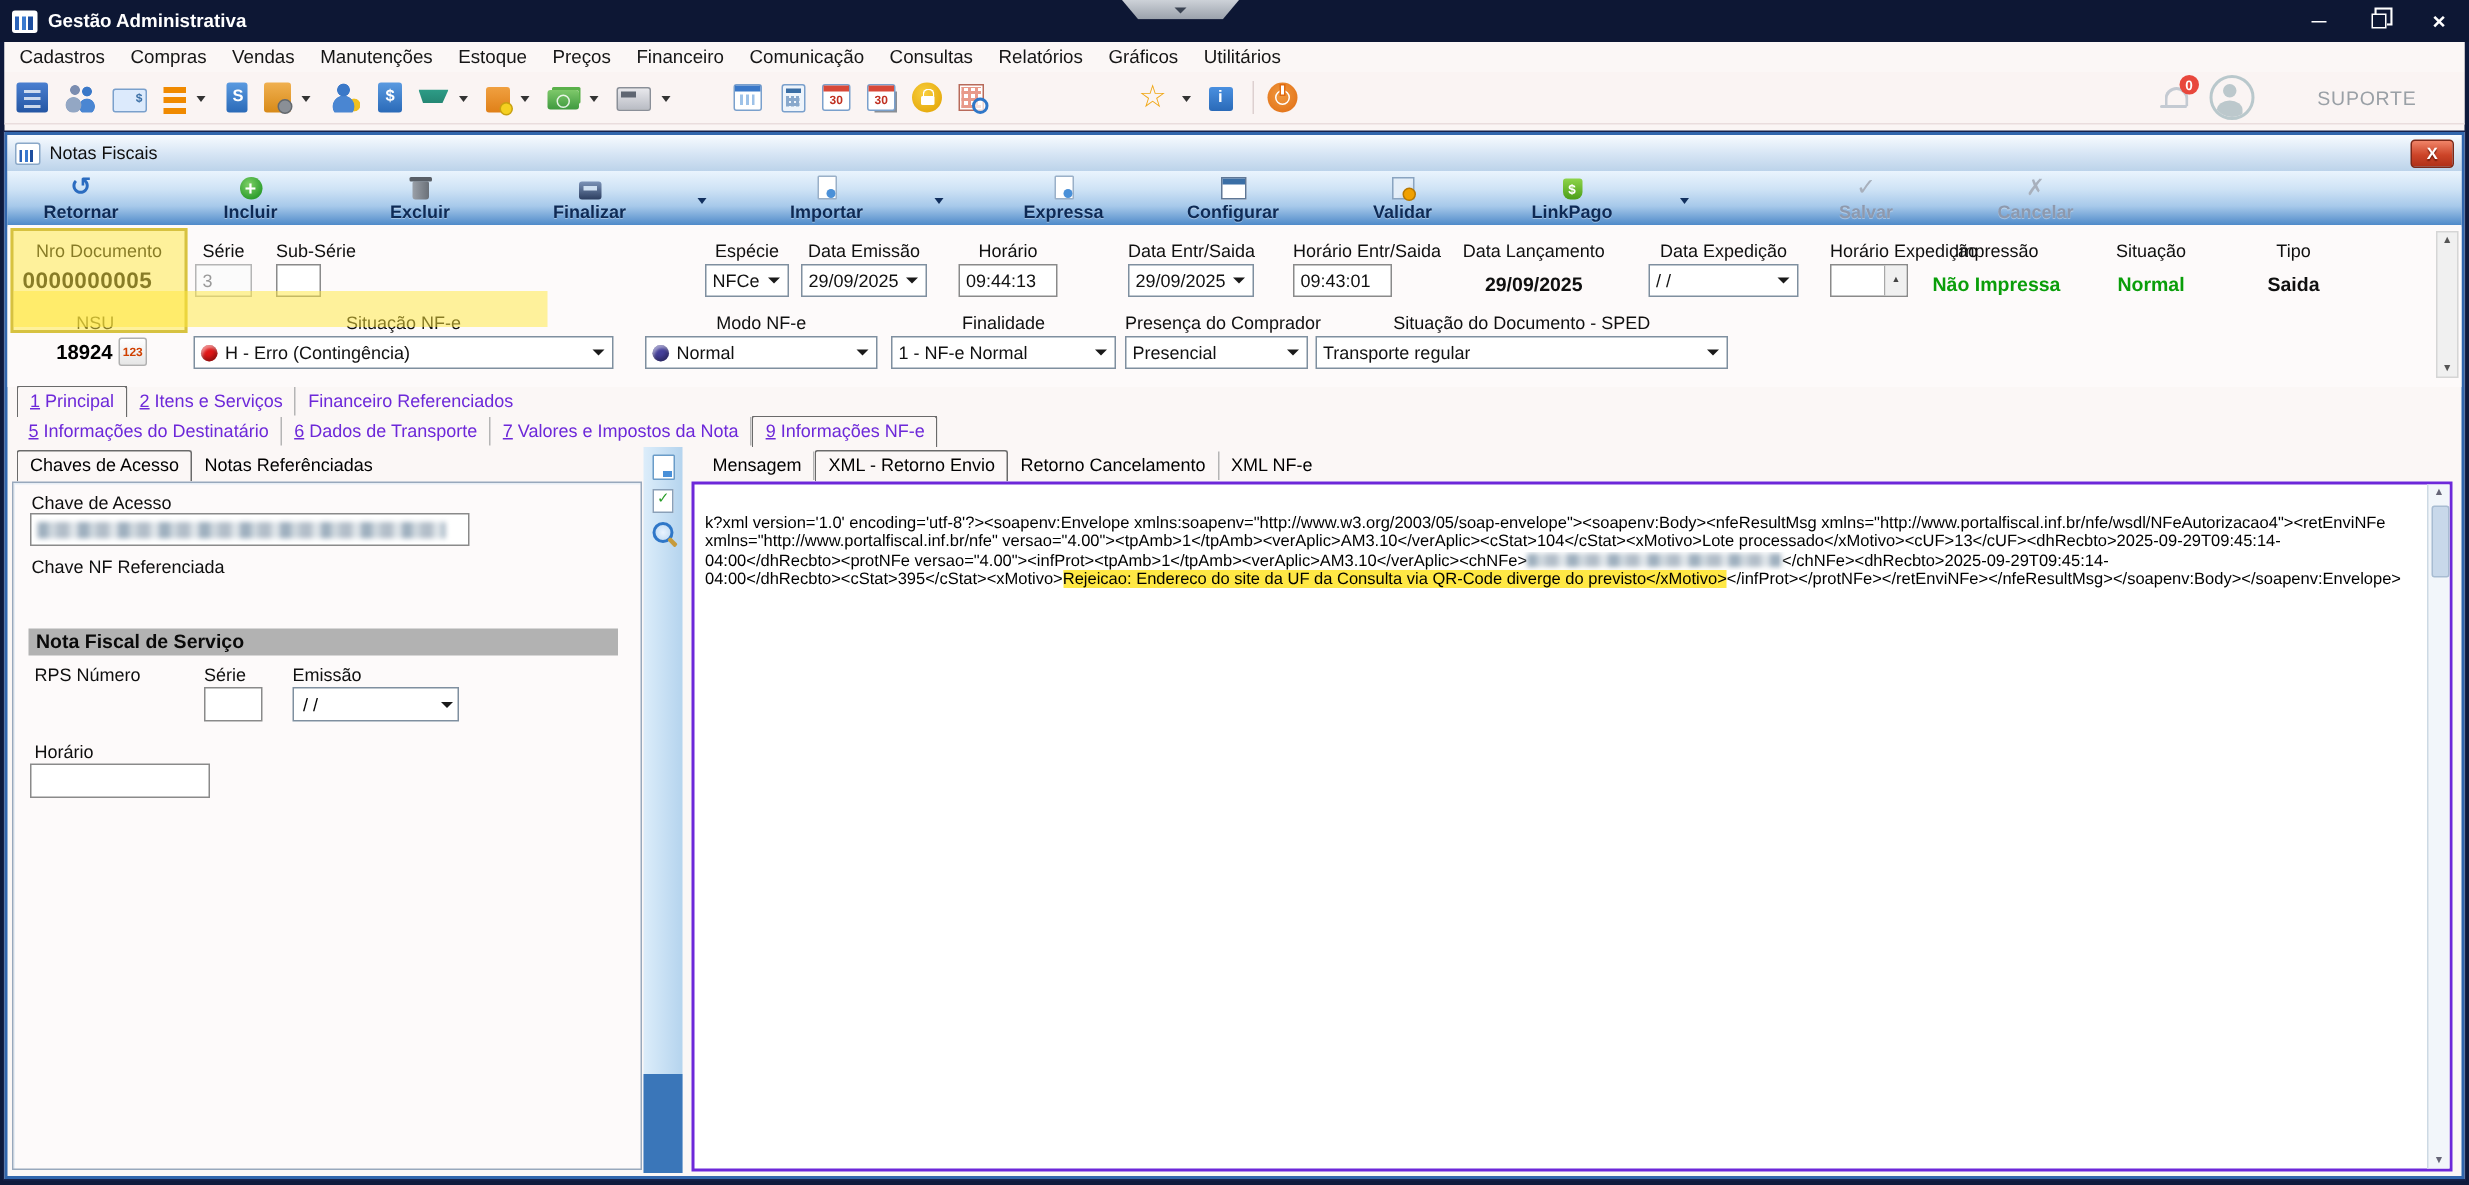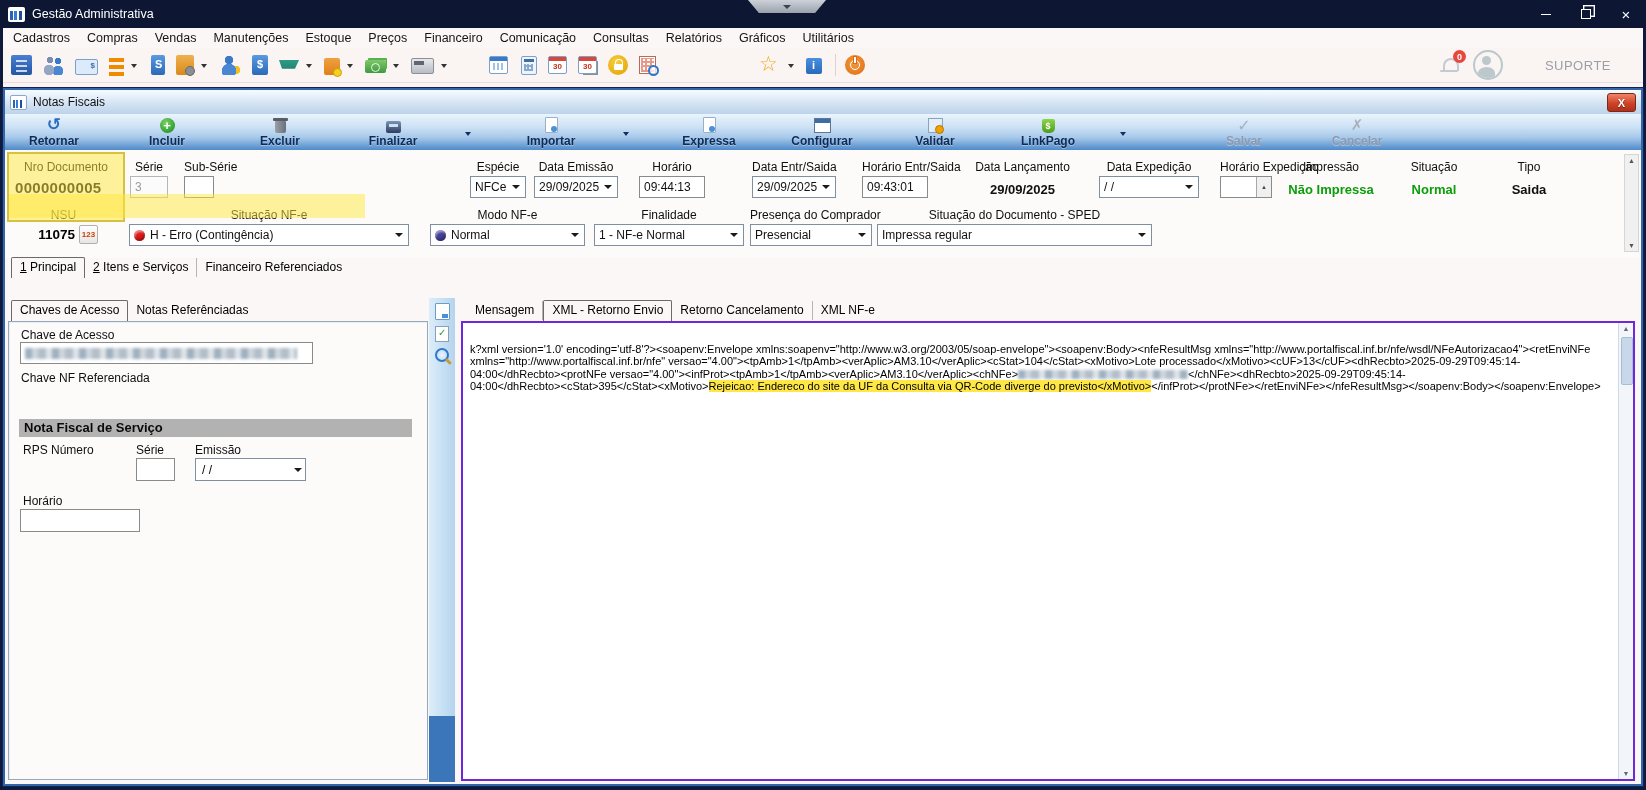--- a/index.html
+++ b/index.html
@@ -1,19 +1,19 @@
 <!DOCTYPE html>
 <html><head>
 <meta charset="utf-8">
 <style>
   html,body{margin:0;padding:0;width:1646px;height:790px;overflow:hidden;
     font-family:"Liberation Sans","DejaVu Sans",sans-serif;}
   #screen{position:absolute;inset:0;background:#0e1a3c;}
   
-  .titlebar{position:absolute;left:0;top:0;right:0;height:28px;background:#0d1734;display:flex;align-items:center;color:#fff;}
+  .titlebar{position:absolute;left:0;top:0;right:0;height:28px;background:#0d1734;display:flex;align-items:center;color:#fff;font-weight:bold;}
   .appicon{width:17px;height:15px;background:#fff;border-radius:2px;margin:0 7px 0 8px;position:relative;}
   .appicon::after{content:"";position:absolute;left:2px;bottom:2px;width:12px;height:9px;
     background:linear-gradient(90deg,#2a62b8 0 3px,transparent 3px 4.5px,#3a7ad0 4.5px 7.5px,transparent 7.5px 9px,#1e4e9e 9px 12px);}
   .apptitle{font-size:12.5px;}
   .tophandle{position:absolute;left:748px;top:0;width:78px;height:13px;background:linear-gradient(#cdd2d8,#9aa1ab);
     clip-path:polygon(0 0,100% 0,86% 100%,14% 100%);display:flex;align-items:center;justify-content:center;}
   .tophandle::after{content:"";border-top:4px solid #3a4352;border-left:4px solid transparent;border-right:4px solid transparent;}
   .wincontrols{margin-left:auto;display:flex;align-items:center;height:100%;}
   .wc{width:40px;height:100%;display:flex;align-items:center;justify-content:center;color:#fff;}
   .wc-min::after{content:"";width:10px;height:0;border-bottom:1.6px solid #fff;}
@@ -156,21 +156,21 @@
   [data-key="dtexp"]{left:1094px;width:100px;}  [data-key="horexp"]{left:1215px;width:52px;}
   [data-key="impressao"]{left:1278px;width:96px;} [data-key="situacao"]{left:1388px;width:82px;}
   [data-key="tipo"]{left:1494px;width:60px;}
   [data-key="nsu"]{left:6px;width:105px;}       [data-key="sitnfe"]{left:124px;width:280px;}
   [data-key="modonfe"]{left:425px;width:155px;} [data-key="finalidade"]{left:589px;width:150px;}
   [data-key="presenca"]{left:745px;width:122px;}[data-key="sped"]{left:872px;width:275px;}
   .hlA{position:absolute;left:2px;top:2px;width:114px;height:66px;background:rgba(255,232,60,.5);border:2px solid rgba(208,186,48,.85);z-index:5;pointer-events:none;}
   .hlB{position:absolute;left:4px;top:44px;width:356px;height:24px;background:rgba(255,232,60,.5);z-index:5;pointer-events:none;}
   .fsb{position:absolute;right:2px;top:4px;width:15px;height:98px;background:#f0f0f0;border:1px solid #d5d5d5;display:flex;flex-direction:column;justify-content:space-between;align-items:center;font-size:7px;color:#555;padding:2px 0;box-sizing:border-box;}
   
-  .tabrow{position:absolute;left:6px;right:32px;display:flex;align-items:flex-end;font-size:12px;color:#000000;height:20px;}
+  .tabrow{position:absolute;left:6px;right:32px;display:flex;align-items:flex-end;font-size:12px;color:#6d28d9;height:20px;}
   #tabs1{top:168px;} #tabs2{top:188px;}
   .tab{padding:2px 8px 3px;white-space:nowrap;}
   .tab .acc{text-decoration:underline;}
   .tab:not(.sel){border-right:1px solid #b5b5b5;margin-bottom:1px;}
   .tab:not(.sel):last-child{border-right:none;}
   .tab.sel{border:1px solid #6a6a6a;border-bottom:none;background:#fbf7f6;border-radius:2px 2px 0 0;padding-bottom:4px;}
   
   .ltabs{position:absolute;left:6px;top:210px;height:21px;display:flex;align-items:flex-end;font-size:12px;}
   .lbox{position:absolute;left:3px;top:231px;width:418px;bottom:4px;background:#fdfafa;border:1px solid #98a8bc;box-shadow:inset 1px 1px 0 #e8eef5;}
   .plabel{position:absolute;font-size:12px;color:#0f0f0f;white-space:nowrap;}
@@ -403,21 +403,21 @@
             <div class="flabel">Situação</div>
             <div class="fstatic green">Normal</div>
           </div>
           <div class="fld r1" data-key="tipo">
             <div class="flabel">Tipo</div>
             <div class="fstatic ">Saida</div>
           </div>
           <div class="fld r2" data-key="nsu">
             <div class="flabel">NSU</div>
             <div class="nsuwrap">
-              <div class="nsuval">11075</div>
+              <div class="nsuval">18924</div>
               <div class="icon123">123</div>
             </div>
           </div>
           <div class="fld r2" data-key="sitnfe">
             <div class="flabel">Situação NF-e</div>
             <div class="ctl combo">
               <span class="dot" style="background:#e01818"></span>
               <span class="cval">H - Erro (Contingência)</span>
               <span class="carr"></span>
             </div>
@@ -440,30 +440,36 @@
           <div class="fld r2" data-key="presenca">
             <div class="flabel">Presença do Comprador</div>
             <div class="ctl combo">
               <span class="cval">Presencial</span>
               <span class="carr"></span>
             </div>
           </div>
           <div class="fld r2" data-key="sped">
             <div class="flabel">Situação do Documento - SPED</div>
             <div class="ctl combo">
-              <span class="cval">Impressa regular</span>
+              <span class="cval">Transporte regular</span>
               <span class="carr"></span>
             </div>
           </div>
         </div>
 
       <div class="tabrow" id="tabs1">
           <div class="tab sel"><span class="acc">1</span> Principal</div>
           <div class="tab"><span class="acc">2</span> Itens e Serviços</div>
           <div class="tab">Financeiro Referenciados</div>
+        </div>
+      <div class="tabrow" id="tabs2">
+          <div class="tab"><span class="acc">5</span> Informações do Destinatário</div>
+          <div class="tab"><span class="acc">6</span> Dados de Transporte</div>
+          <div class="tab"><span class="acc">7</span> Valores e Impostos da Nota</div>
+          <div class="tab sel"><span class="acc">9</span> Informações NF-e</div>
         </div>
 
       <div class="ltabs" id="ltabs">
           <div class="tab sel">Chaves de Acesso</div>
           <div class="tab">Notas Referênciadas</div>
         </div>
       <div class="lbox">
         <div class="plabel" style="left:12px;top:6px">Chave de Acesso</div>
         <div class="pinput" style="left:11px;top:20px;width:293px;height:22px">
           <span class="redact redact-key"></span>

